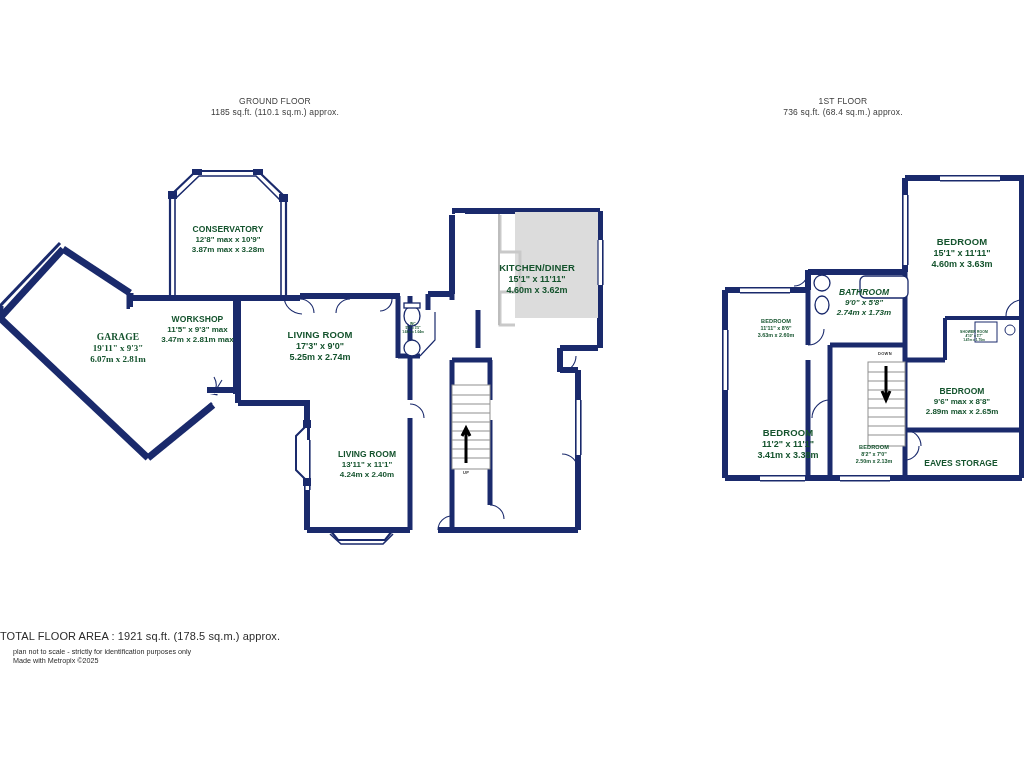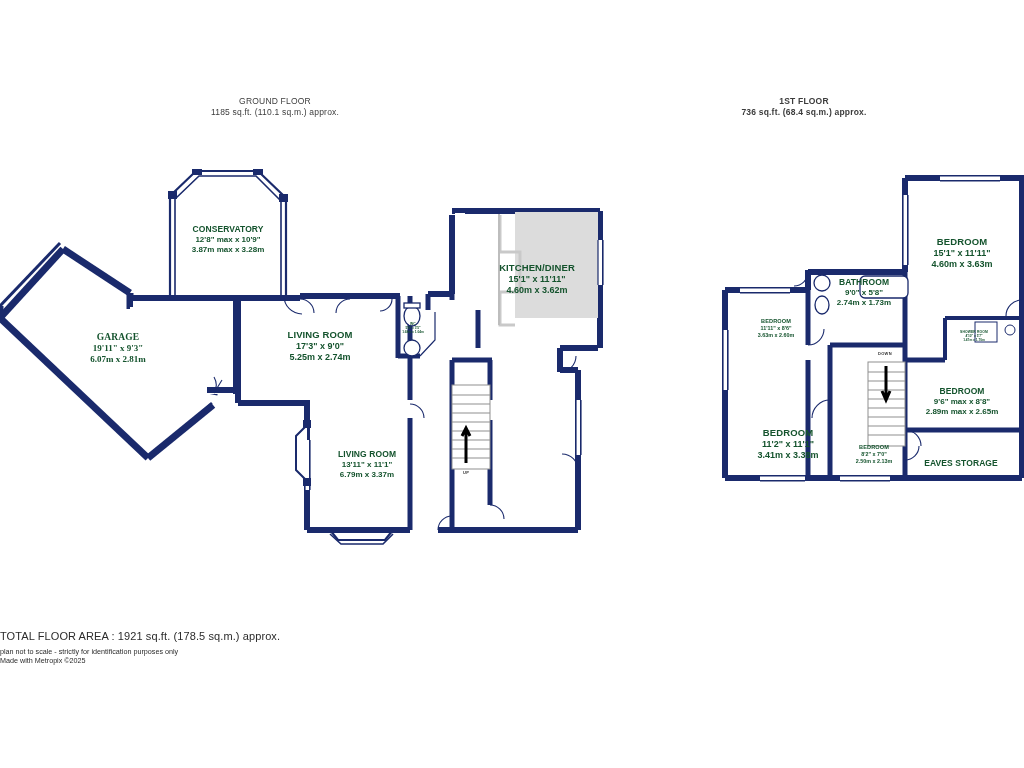--- a/index.html
+++ b/index.html
@@ -16,35 +16,35 @@
   .lbl .d1{font-size:8px;line-height:10px;}
   .lbl .d2{font-size:8px;line-height:10px;}
   .lbl.big .nm{font-size:9.5px;line-height:12px;}
   .lbl.big .d1,.lbl.big .d2{font-size:9px;line-height:11px;}
   .lbl.tiny .nm{font-size:3.4px;line-height:4.2px;}
   .lbl.tiny .d1,.lbl.tiny .d2{font-size:3.2px;line-height:4px;}
   .lbl.sm .nm{font-size:5.6px;line-height:7px;}
   .lbl.sm .d1,.lbl.sm .d2{font-size:5.4px;line-height:6.6px;}
   .foot{position:absolute;width:100%;text-align:left;}
   .foot .fa{font-size:11px;color:#2b2b2b;letter-spacing:.1px;}
-  .foot .fb{font-size:7.2px;color:#2b2b2b;margin-top:5px;line-height:9px;}
+  .foot .fb{font-size:7.2px;color:#2b2b2b;margin-top:5px;line-height:9px;margin-left:13px;}
   .stairtxt{position:absolute;font-size:4px;color:#333;font-weight:bold;letter-spacing:.3px;}
   svg{position:absolute;left:0;top:0;}
 </style>
 </head>
 <body>
 
 <div class="stage">
 
   <div class="hdr" style="left:175px;top:96px;width:200px;">
     <div class="t1">GROUND FLOOR</div>
     <div class="t2">1185 sq.ft. (110.1 sq.m.) approx.</div>
   </div>
 
-  <div class="hdr" style="left:704px;top:96px;width:200px;font-weight:bold;">
+  <div class="hdr" style="left:743px;top:96px;width:200px;">
     <div class="t1">1ST FLOOR</div>
     <div class="t2">736 sq.ft. (68.4 sq.m.) approx.</div>
   </div>
 
   <svg width="1024" height="768">
     <defs>
       <pattern id="kitchhatch" width="6" height="6" patternUnits="userSpaceOnUse">
         <rect width="6" height="6" fill="#dcdcdc"></rect>
       </pattern>
     </defs>
@@ -261,20 +261,25 @@
       </g>
     </g>
   </svg>
 
   <div class="lbl" style="left:152px;top:224px;width:152px;">
     <div class="nm">CONSERVATORY</div>
     <div class="d1">12'8" max x 10'9"</div>
     <div class="d2">3.87m max x 3.28m</div>
   </div>
 
+  <div class="lbl" style="left:120px;top:314px;width:155px;">
+    <div class="nm">WORKSHOP</div>
+    <div class="d1">11'5"  x 9'3" max</div>
+    <div class="d2">3.47m  x 2.81m max</div>
+  </div>
 
   <div class="lbl big" style="left:48px;top:331px;width:140px;font-family:Liberation Serif, serif;">
     <div class="nm">GARAGE</div>
     <div class="d1">19'11"  x 9'3"</div>
     <div class="d2">6.07m  x 2.81m</div>
   </div>
 
   <div class="lbl big" style="left:252px;top:329px;width:136px;">
     <div class="nm">LIVING ROOM</div>
     <div class="d1">17'3"  x 9'0"</div>
@@ -283,21 +288,21 @@
 
   <div class="lbl big" style="left:472px;top:262px;width:130px;">
     <div class="nm">KITCHEN/DINER</div>
     <div class="d1">15'1"  x 11'11"</div>
     <div class="d2">4.60m  x 3.62m</div>
   </div>
 
   <div class="lbl" style="left:312px;top:449px;width:110px;">
     <div class="nm">LIVING ROOM</div>
     <div class="d1">13'11"  x 11'1"</div>
-    <div class="d2">6.79m  x 3.37m</div>
+    <div class="d2">4.24m  x 2.40m</div>
   </div>
 
 
   <div class="lbl tiny" style="left:396px;top:322px;width:34px;">
     <div class="nm">WC</div>
     <div class="d1">5'6"  x 3'5"</div>
     <div class="d2">1.68m  x 1.04m</div>
   </div>
 
   <div class="stairtxt" style="left:463px;top:470px;">UP</div>
@@ -308,21 +313,21 @@
     <div class="d1">15'1"  x 11'11"</div>
     <div class="d2">4.60m  x 3.63m</div>
   </div>
 
   <div class="lbl sm" style="left:726px;top:318px;width:100px;">
     <div class="nm">BEDROOM</div>
     <div class="d1">11'11"  x 8'6"</div>
     <div class="d2">3.63m  x 2.60m</div>
   </div>
 
-  <div class="lbl" style="left:820px;top:277px;width:88px;">
+  <div class="lbl" style="left:820px;top:287px;width:88px;font-style:italic;">
     <div class="nm">BATHROOM</div>
     <div class="d1">9'0"  x 5'8"</div>
     <div class="d2">2.74m  x 1.73m</div>
   </div>
 
   <div class="lbl tiny" style="left:948px;top:330px;width:52px;">
     <div class="nm">SHOWER ROOM</div>
     <div class="d1">4'10" x 5'7"</div>
     <div class="d2">1.47m x 1.70m</div>
   </div>

